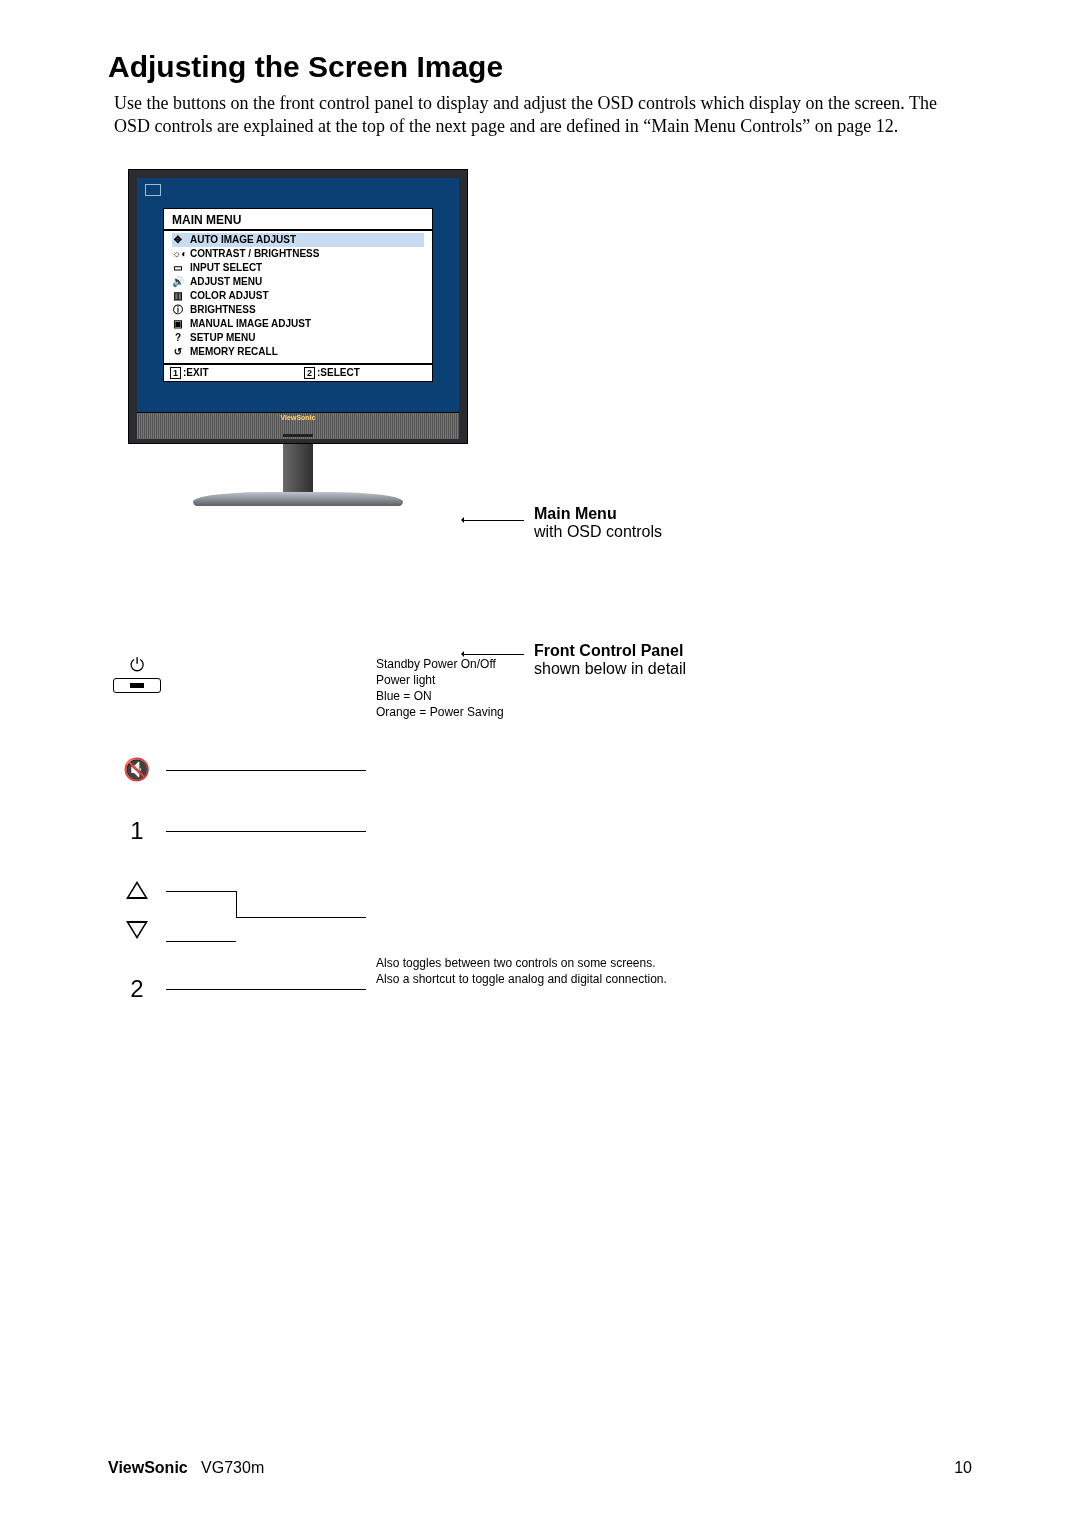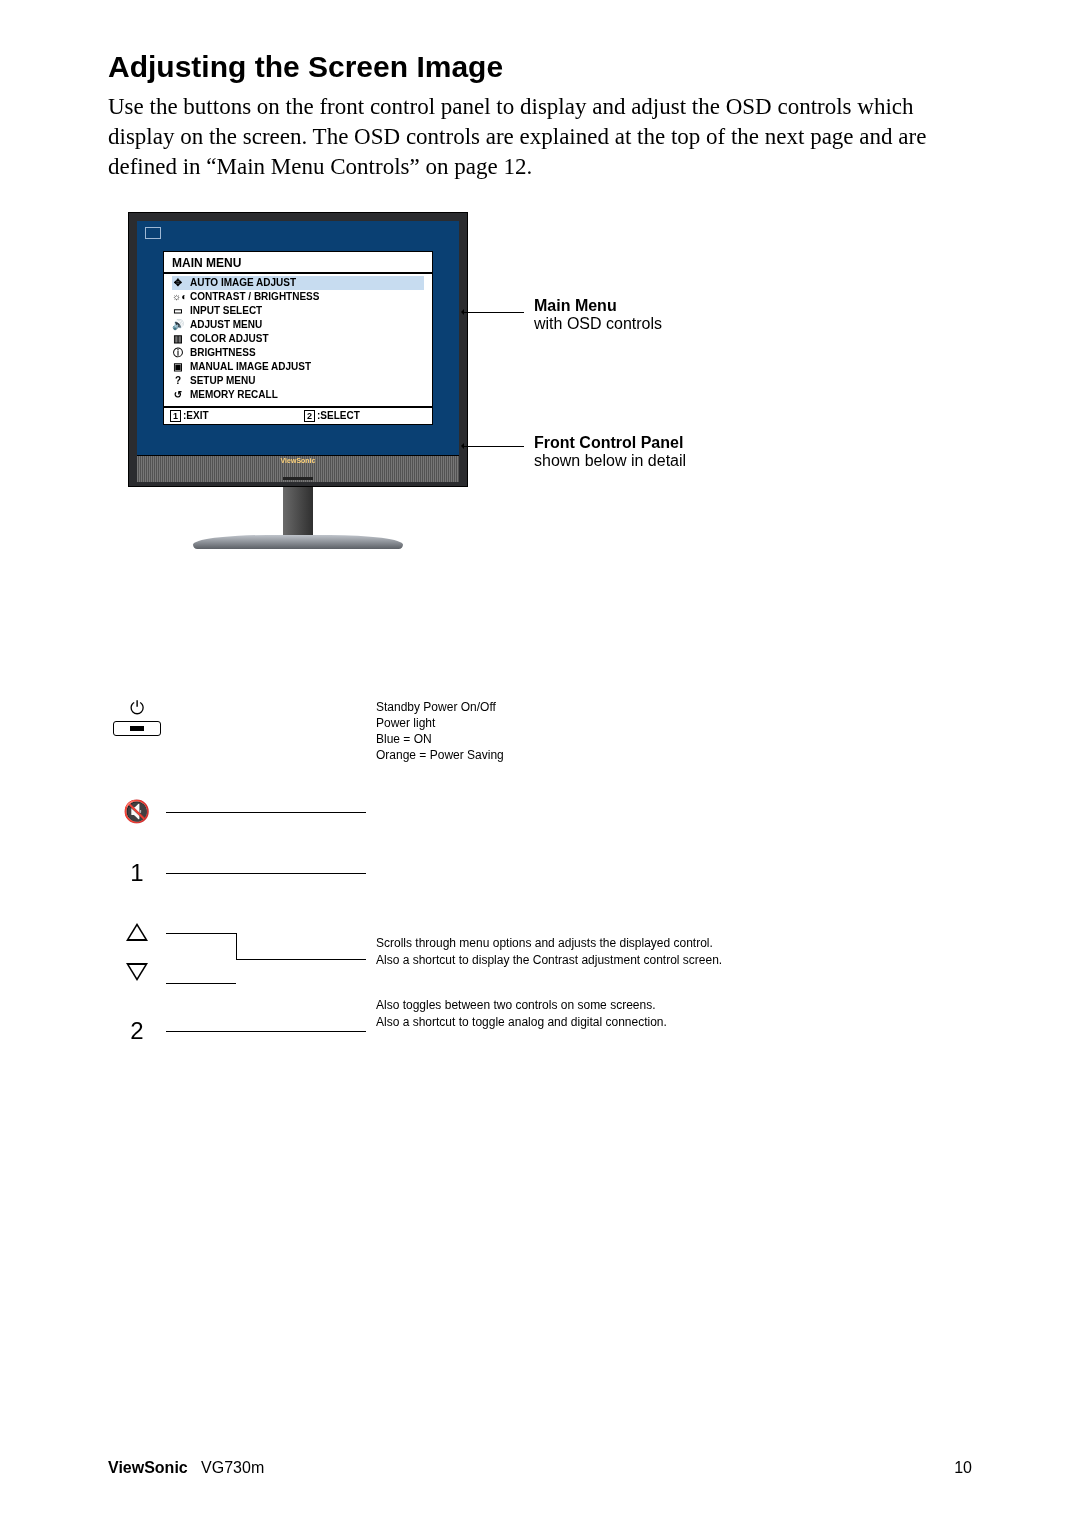--- a/index.html
+++ b/index.html
@@ -16,28 +16,28 @@
   .page {
     padding: 50px 108px 0 108px;
   }
   h1 {
     font-size: 30px;
     font-weight: bold;
     margin: 0 0 8px 0;
   }
   .intro {
     font-family: "Times New Roman", Times, serif;
-    font-size: 23px;
+    font-size: 18px;
     line-height: 1.3;
-    margin: 0 0 30px 0;
+    margin: 0 0 30px 6px;
   }
 
   .monitor-section {
     display: flex;
-    align-items: flex-start;
+    align-items: flex-end;
   }
   .monitor {
     width: 340px;
     position: relative;
     margin-left: 20px;
   }
   .bezel {
     background: #2b2c2f;
     padding: 8px 8px 4px 8px;
     border: 1px solid #000;
@@ -417,25 +417,20 @@
       <div class="ctrl-gap arrow-split" style="align-self:stretch;">
         <div class="ag" style="top:6px;">
             <div class="ln" style="top:4px; width:70px;"></div>
             <div class="ln" style="top:30px; left:70px; width:130px;"></div>
             <div class="ln" style="top:4px; left:70px; width:1px; height:26px; background:#000;"></div>
           </div>
         <div class="ag" style="top:30px;">
             <div class="ln" style="top:10px; width:70px;"></div>
           </div>
       </div>
-      <div class="ctrl-text">
-        <div style="height:12px;"></div>
-        <div>Scrolls through menu options and adjusts the displayed control.</div>
-        <div>Also a shortcut to display the Contrast adjustment control screen.</div>
-      </div>
     </div>
 
     <div class="ctrl-row" style="margin-bottom:0;">
       <div class="ctrl-icon">
           <span class="num">2</span>
         </div>
       <div class="ctrl-gap">
           <div class="line"></div>
         </div>
       <div class="ctrl-text" style="margin-top:-22px;">

